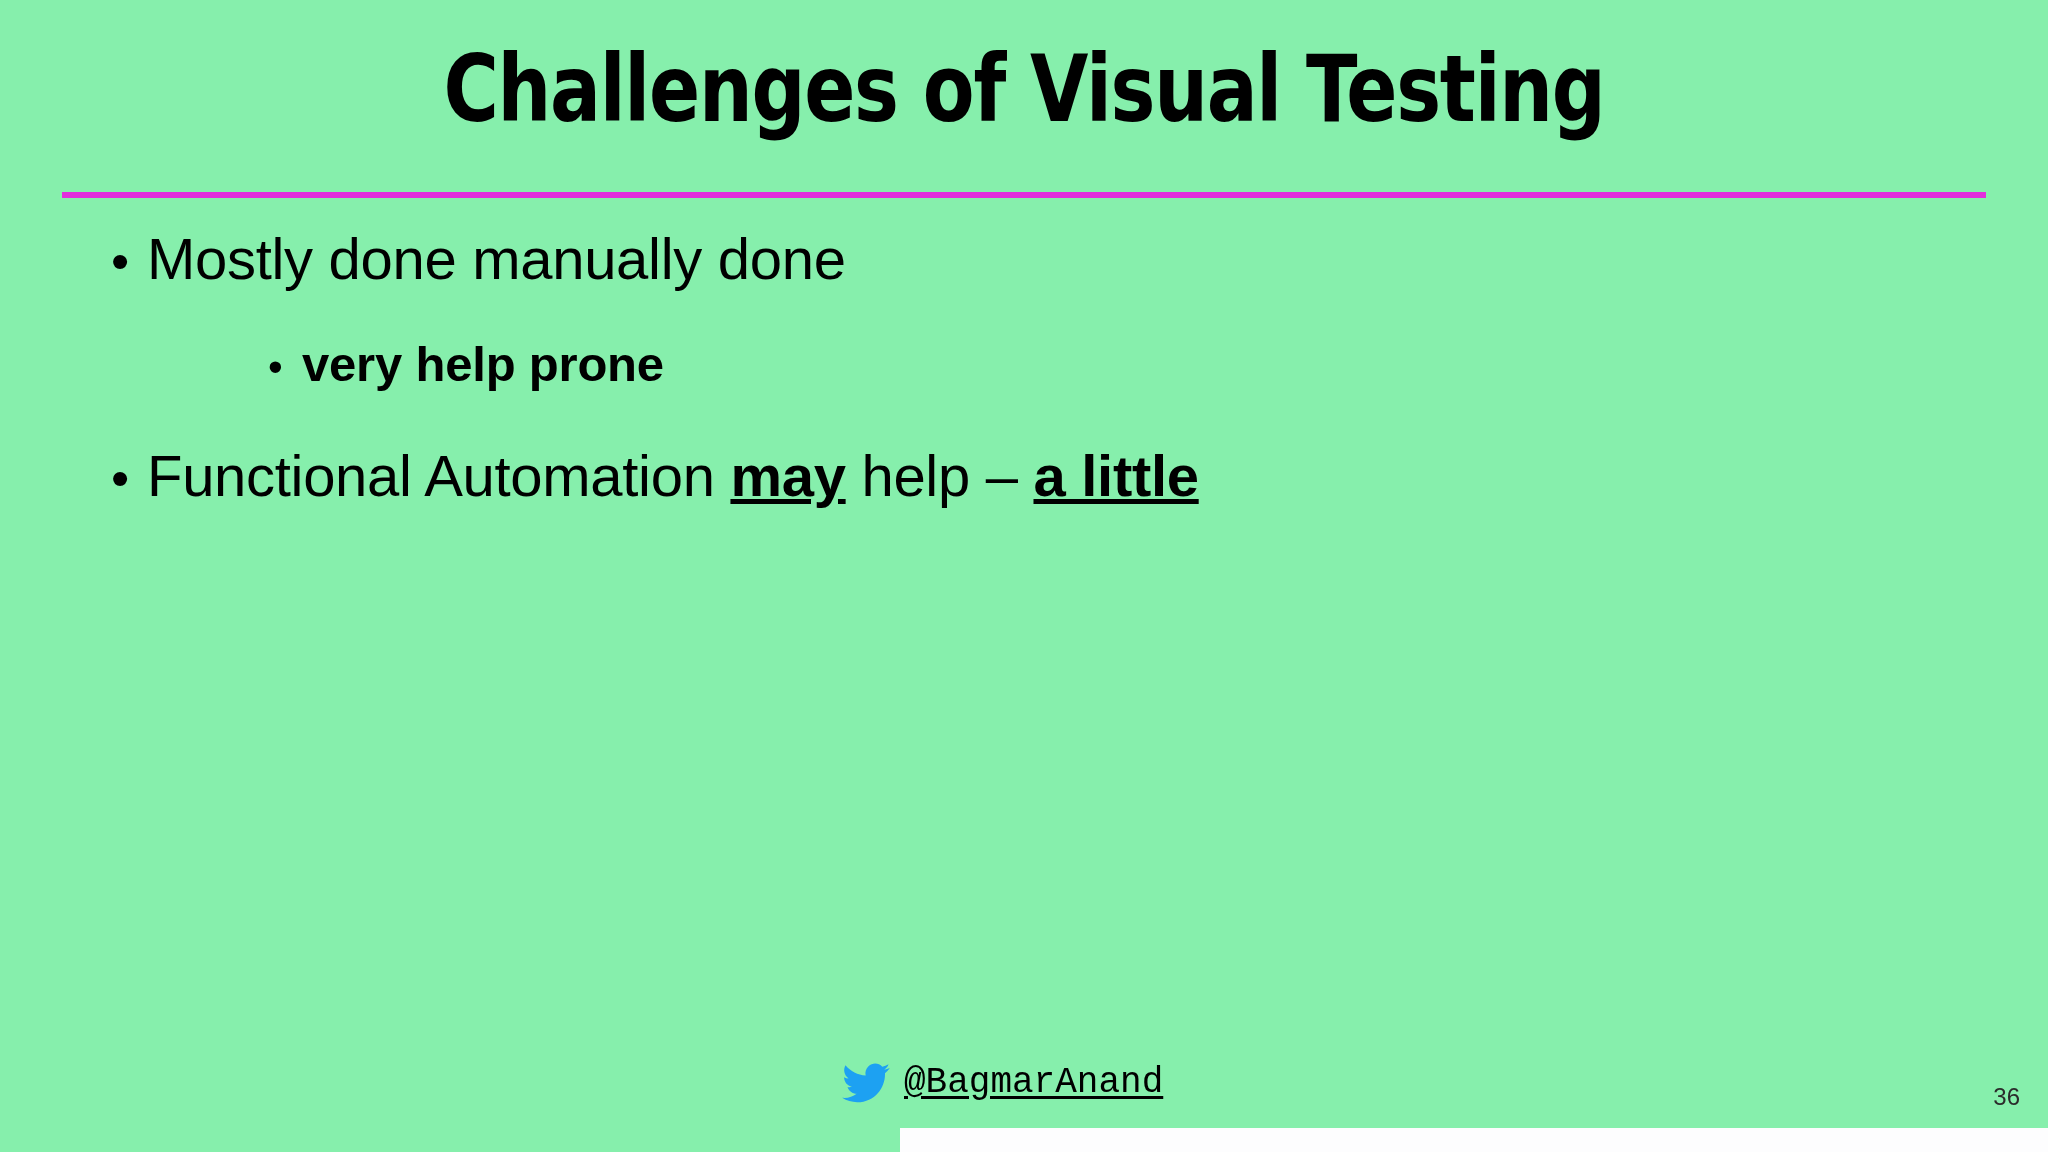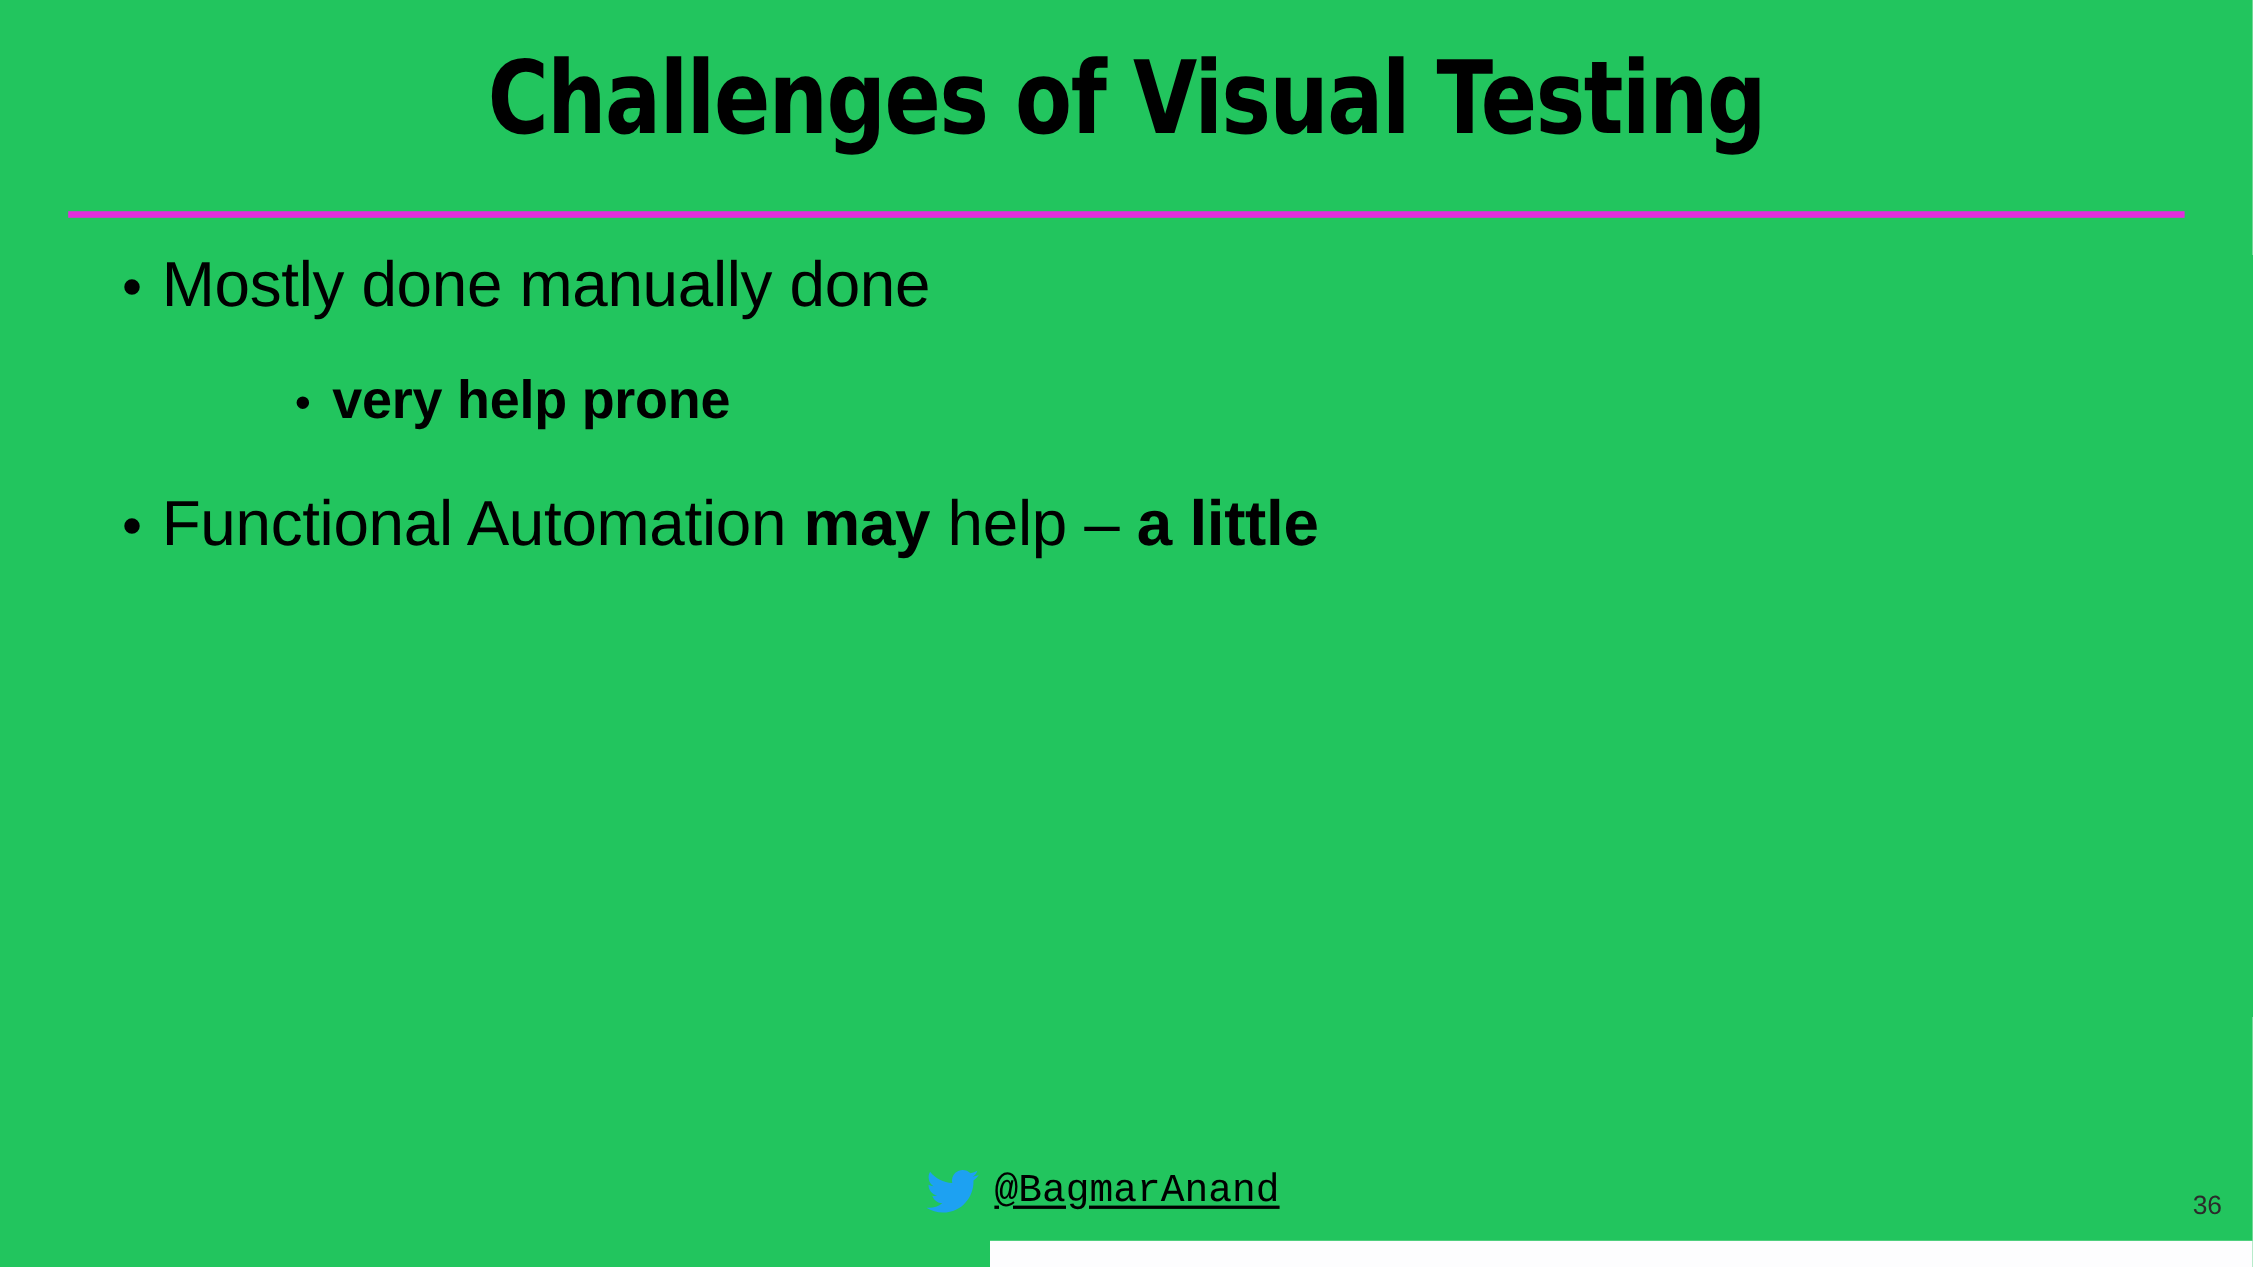--- a/index.html
+++ b/index.html
@@ -5,21 +5,21 @@
   html, body {
     margin: 0;
     padding: 0;
     background: #ffffff;
   }
 
   #slide {
     position: relative;
     width: 2048px;
     height: 1152px;
-    background: #22c55e;
+    background: #86efac;
     overflow: hidden;
     font-family: "Liberation Sans", "DejaVu Sans", sans-serif;
     color: #000000;
   }
 
   
   .slide-title {
     position: absolute;
     left: 62px;
     top: 38px;
@@ -96,21 +96,21 @@
     font-size: 42px;
     font-weight: normal;
   }
 
   .row-b1 { margin-top: 0px; }
   .row-b2 { margin-top: 52px; }
   .row-b3 { margin-top: 52px; }
   .row-b4 { margin-top: 50px; }
   .row-b5 { margin-top: 58px; }
 
-  .strong { font-weight: bold; }
+  .strong { font-weight: bold; text-decoration: underline; }
   .normal { font-weight: normal; }
 
   
   .footer {
     position: absolute;
     left: 0;
     top: 1062px;
     width: 2048px;
     height: 60px;
   }

